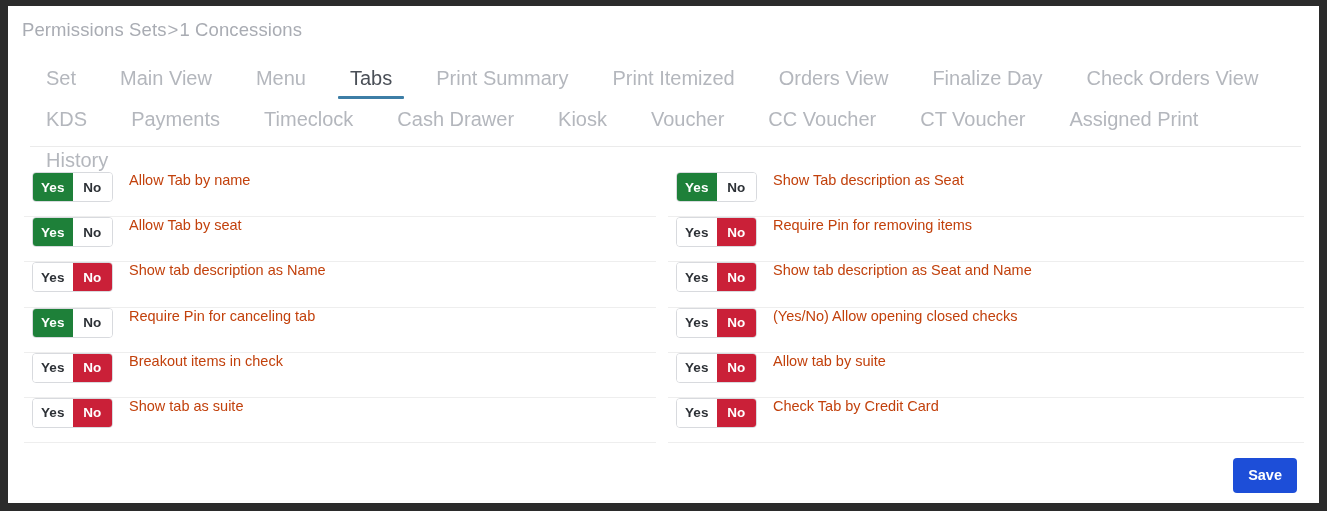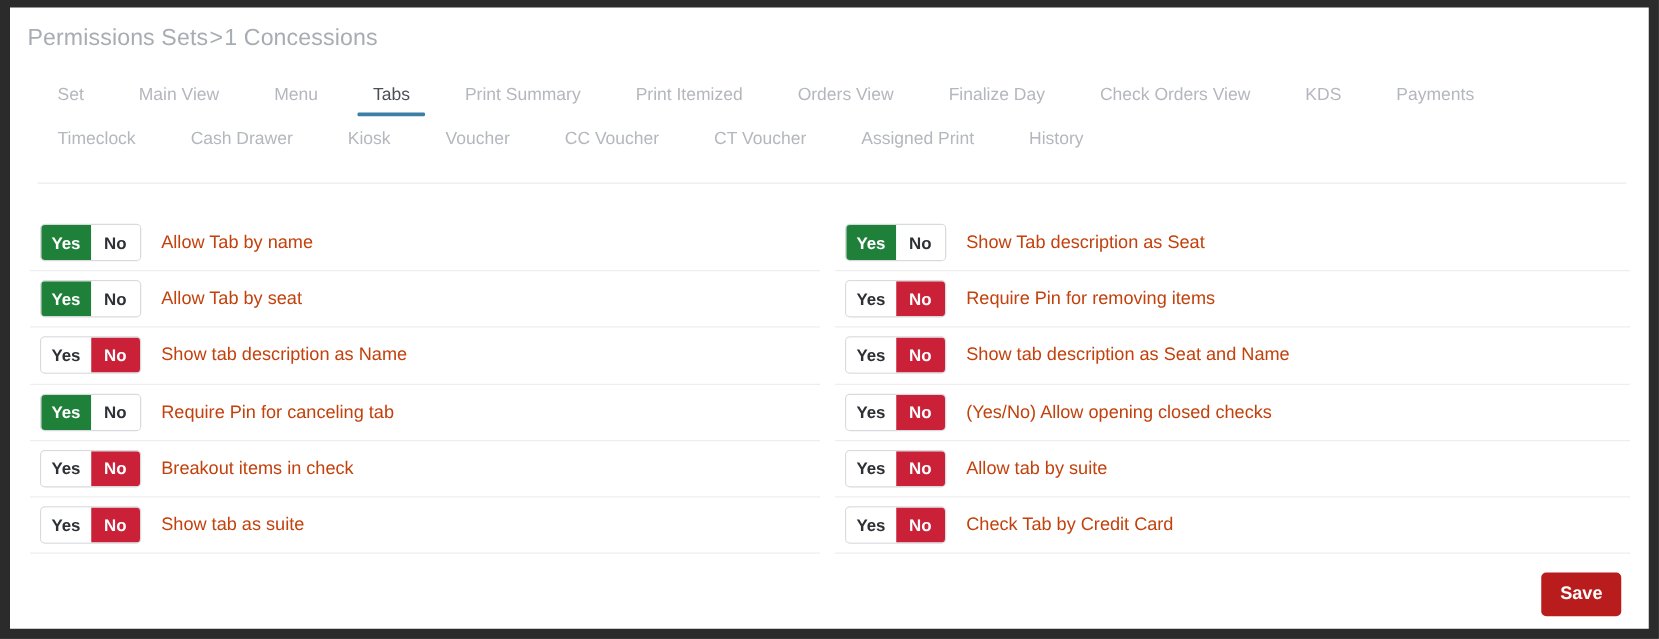--- a/index.html
+++ b/index.html
@@ -43,21 +43,21 @@
     top: 52px;
     width: 1280px;
   }
   .tabrow {
     display: flex;
     flex-wrap: wrap;
     align-items: flex-start;
   }
   .tab {
     position: relative;
-    font-size: 14px;
+    font-size: 20px;
     color: #b4b7bd;
     padding: 10px 22px 11px 22px;
     white-space: nowrap;
     line-height: 1;
     cursor: pointer;
   }
   .tab.active {
     color: #4a4f57;
   }
   .tab.active::after {
@@ -90,21 +90,20 @@
     position: absolute;
     top: 0;
   }
   .col-left  { left: 16px;  width: 632px; }
   .col-right { left: 660px; width: 636px; }
 
   .row {
     position: relative;
     height: 44.2px;
     display: flex;
-    align-items: center;
     border-bottom: 1px solid #eeeeee;
   }
   .row:last-child { border-bottom: 1px solid #eeeeee; }
 
   .toggle {
     display: inline-flex;
     width: 81px;
     height: 30px;
     border: 1px solid #d8dade;
     border-radius: 4px;
@@ -147,21 +146,21 @@
     position: absolute;
     left: 0;
     right: 0;
     top: 442px;
     height: 55px;
   }
   .save-btn {
     position: absolute;
     right: 22px;
     top: 10px;
-    background: #b91c1c;
+    background: #1d4ed8;
     color: #ffffff;
     font-size: 14.5px;
     font-weight: bold;
     border: none;
     border-radius: 4px;
     padding: 9px 15px 10px 15px;
     cursor: pointer;
     font-family: "Liberation Sans", sans-serif;
   }
 </style>

